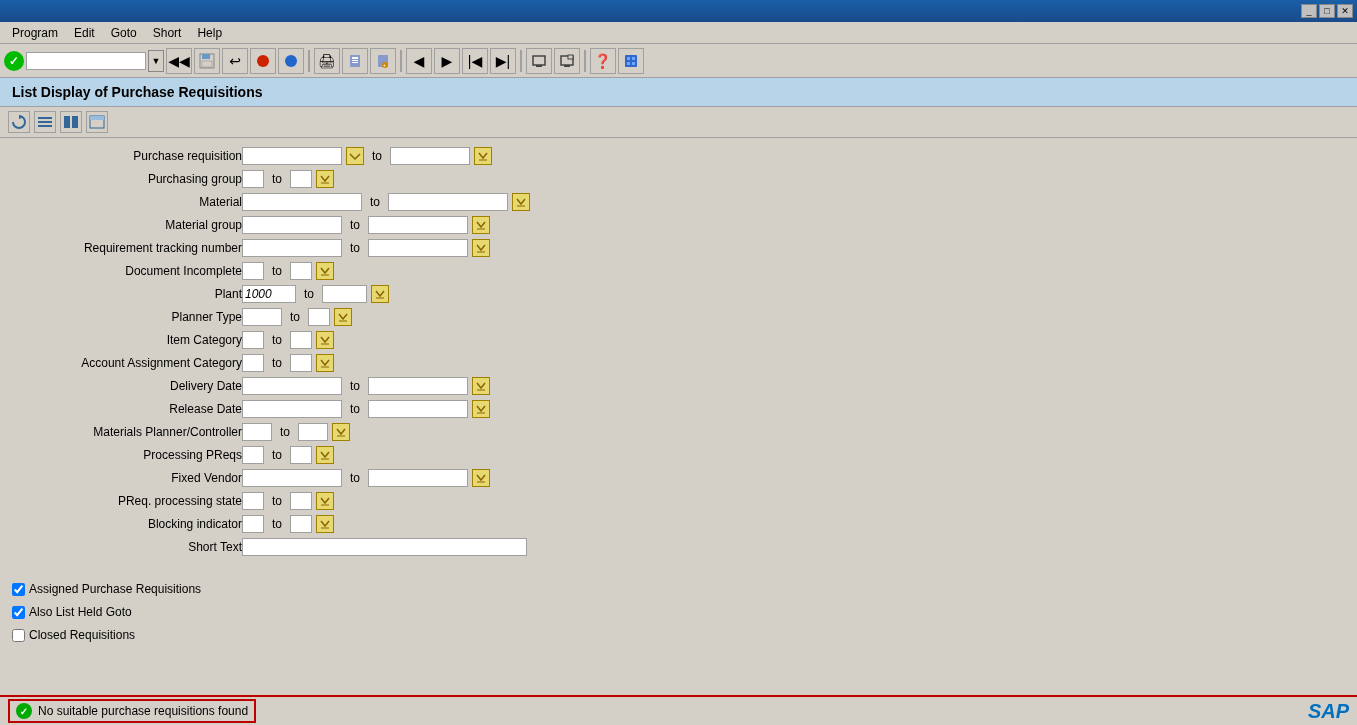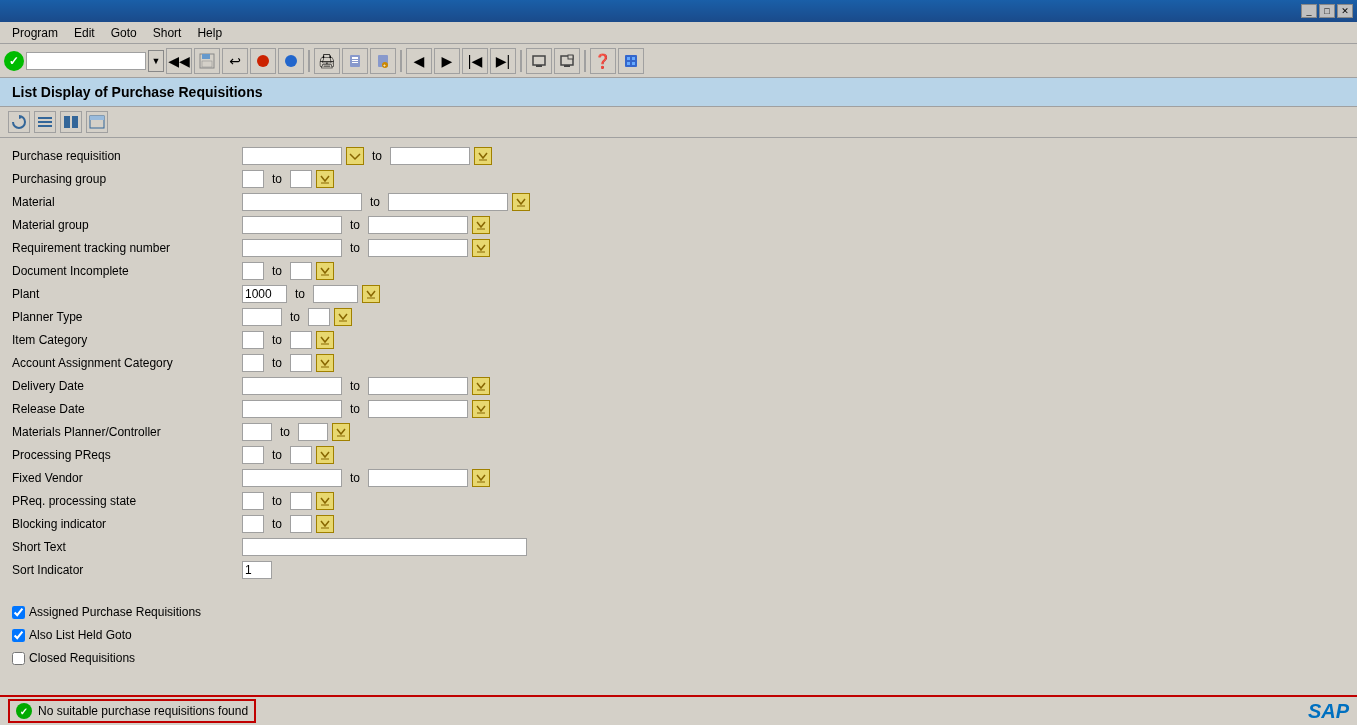--- a/index.html
+++ b/index.html
@@ -147,20 +147,21 @@
       display: flex;
       align-items: center;
       margin-bottom: 3px;
       min-height: 20px;
     }
     .form-label {
       width: 230px;
       font-size: 12px;
       color: #000;
       flex-shrink: 0;
+      text-align: right;
     }
     .form-field {
       display: flex;
       align-items: center;
       gap: 4px;
     }
     input[type="text"] {
       height: 18px;
       border: 1px solid #a0a0a0;
       background: white;
@@ -481,21 +482,21 @@
                 <line x1="3" y1="11" x2="11" y2="11" stroke="#886600" stroke-width="1"></line>
               </svg>
           </div>
         </div>
       </div>
 
 
       <div class="form-row">
         <div class="form-label">Plant</div>
         <div class="form-field">
-          <input type="text" class="field-sm" style="width: 45px;" value="1000">
+          <input type="text" class="field-sm" style="width: 54px; font-style: italic;" value="1000">
           <span class="to-label">to</span>
           <input type="text" class="field-sm" style="width: 45px;" value="">
           <div class="select-btn">
             <svg width="14" height="14">
                 <rect x="1" y="1" width="12" height="12" fill="#e8d870"></rect>
                 <path d="M3 4 L7 9 L11 4" fill="none" stroke="#886600" stroke-width="1.5"></path>
                 <line x1="3" y1="11" x2="11" y2="11" stroke="#886600" stroke-width="1"></line>
               </svg>
           </div>
         </div>
@@ -662,26 +663,20 @@
       </div>
 
 
       <div class="form-row">
         <div class="form-label">Short Text</div>
         <div class="form-field">
           <input type="text" style="width: 285px;" value="">
         </div>
       </div>
 
-      <div class="form-row">
-        <div class="form-label">Sort Indicator</div>
-        <div class="form-field">
-          <input type="text" class="field-sm" style="width: 30px;" value="1">
-        </div>
-      </div>
 
       <div style="margin-top: 22px;">
         <div class="form-row checkbox-field">
           <input type="checkbox" checked="" style="">
           <span>Assigned Purchase Requisitions</span>
         </div>
         <div class="form-row checkbox-field">
           <input type="checkbox" checked="" style="">
           <span>Also List Held Goto</span>
         </div>

